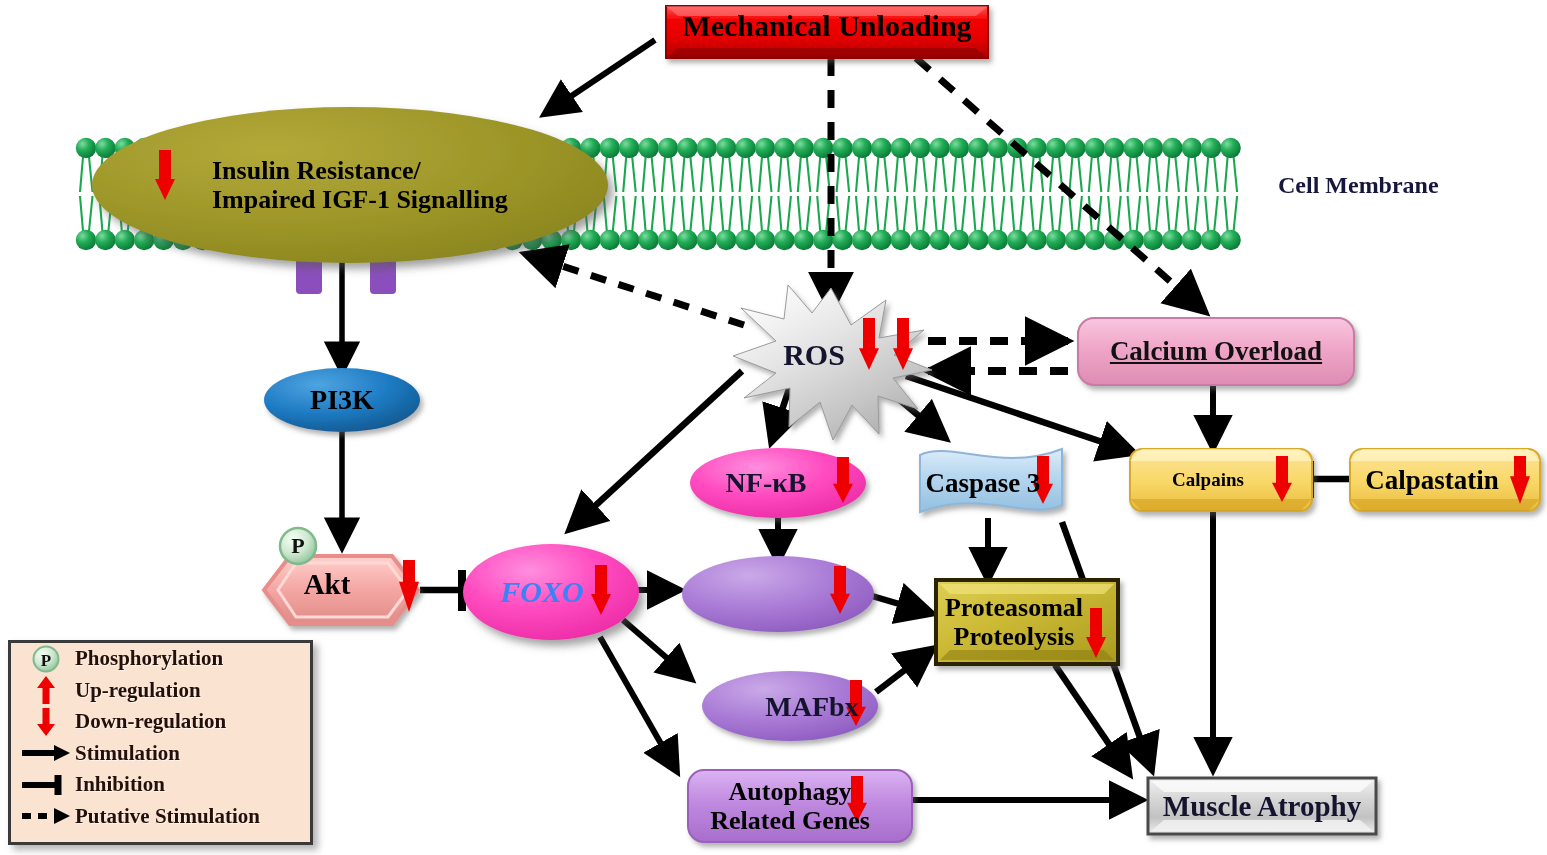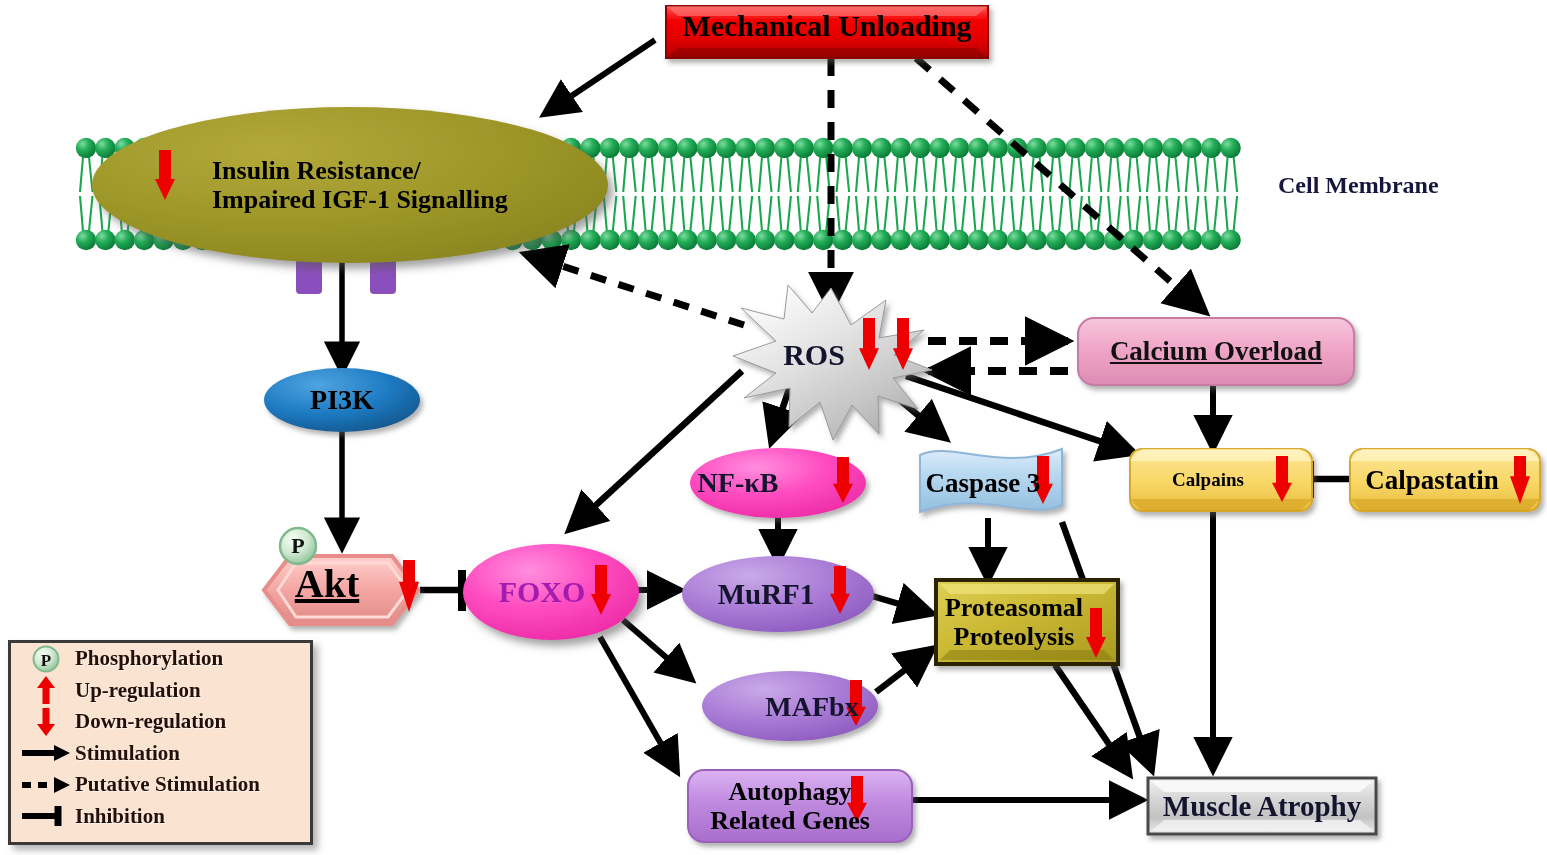--- a/index.html
+++ b/index.html
@@ -690,39 +690,38 @@
 
 </svg>
 
 <div class="nodelbl" style="left:666px;top:6px;width:322px;height:40px;font-size:30px;">Mechanical Unloading</div>
 
 <div class="nodelbl" style="left:178px;top:140px;width:420px;height:90px;font-size:26px;justify-content:flex-start;padding-left:34px;text-align:left;">Insulin Resistance/
 Impaired IGF-1 Signalling</div>
 
 <div class="nodelbl" style="left:264px;top:368px;width:156px;height:64px;font-size:28px;">PI3K</div>
 
-<div class="nodelbl" style="left:268px;top:562px;width:118px;height:44px;font-size:40px;text-decoration:underline;">Akt</div>
+<div class="nodelbl" style="left:268px;top:562px;width:118px;height:44px;font-size:29px;">Akt</div>
 
 <div class="nodelbl" style="left:280px;top:528px;width:36px;height:36px;font-size:22px;color:#111;">P</div>
 
 <div class="nodelbl" style="left:768px;top:330px;width:92px;height:50px;font-size:30px;color:#14142e;">ROS</div>
 
 <div class="nodelbl" style="left:1078px;top:318px;width:276px;height:67px;font-size:27px;color:#111;text-decoration:underline;">Calcium Overload</div>
 
 <div class="nodelbl" style="left:1130px;top:449px;width:156px;height:62px;font-size:19px;">Calpains</div>
 
 <div class="nodelbl" style="left:1350px;top:449px;width:164px;height:62px;font-size:27px;">Calpastatin</div>
 
 <div class="nodelbl" style="left:924px;top:454px;width:118px;height:58px;font-size:27px;">Caspase 3</div>
 
-<div class="nodelbl" style="left:672px;top:460px;width:132px;height:46px;font-size:28px;color:#14142e;">NF-κB</div>
-
-<div class="nodelbl" style="left:476px;top:568px;width:132px;height:48px;font-size:30px;color:#a21caf;">FOXO</div>
-
-<div class="nodelbl" style="left:694px;top:570px;width:144px;height:48px;font-size:29px;color:#14142e;">MuRF1</div>
+<div class="nodelbl" style="left:700px;top:460px;width:132px;height:46px;font-size:28px;color:#14142e;">NF-κB</div>
+
+<div class="nodelbl" style="left:476px;top:568px;width:132px;height:48px;font-size:30px;color:#3b82f6;font-style:italic;">FOXO</div>
+
 
 <div class="nodelbl" style="left:746px;top:684px;width:132px;height:46px;font-size:28px;color:#14142e;">MAFbx</div>
 
 <div class="nodelbl" style="left:694px;top:772px;width:192px;height:68px;font-size:26px;">Autophagy
 Related Genes</div>
 
 <div class="nodelbl" style="left:936px;top:582px;width:156px;height:80px;font-size:26px;">Proteasomal
 Proteolysis</div>
 
 <div class="nodelbl" style="left:1148px;top:778px;width:228px;height:56px;font-size:29px;color:#14142e;">Muscle Atrophy</div>
@@ -770,32 +769,32 @@
       <svg width="52" height="20" viewBox="0 0 52 20">
         <path d="M2,10 L36,10" stroke="#000" stroke-width="6"></path>
         <path d="M34,2 L50,10 L34,18 Z" fill="#000"></path>
       </svg>
     </span>
     <span class="legtxt">Stimulation</span>
   </div>
 
   <div class="legrow">
     <span class="legicon">
+      <svg width="52" height="24" viewBox="0 0 52 24">
+        <path d="M2,12 L38,12" stroke="#000" stroke-width="6"></path>
+        <path d="M38,2 L38,22" stroke="#000" stroke-width="7"></path>
+      </svg>
+    </span>
+    <span class="legtxt">Inhibition</span>
+  </div>
+
+  <div class="legrow">
+    <span class="legicon">
       <svg width="52" height="20" viewBox="0 0 52 20">
         <path d="M2,10 L36,10" stroke="#000" stroke-width="6" stroke-dasharray="9,7"></path>
         <path d="M34,2 L50,10 L34,18 Z" fill="#000"></path>
       </svg>
     </span>
     <span class="legtxt">Putative Stimulation</span>
   </div>
-
-  <div class="legrow">
-    <span class="legicon">
-      <svg width="52" height="24" viewBox="0 0 52 24">
-        <path d="M2,12 L38,12" stroke="#000" stroke-width="6"></path>
-        <path d="M38,2 L38,22" stroke="#000" stroke-width="7"></path>
-      </svg>
-    </span>
-    <span class="legtxt">Inhibition</span>
-  </div>
 </div>
 
 </div>
 
 </body></html>

